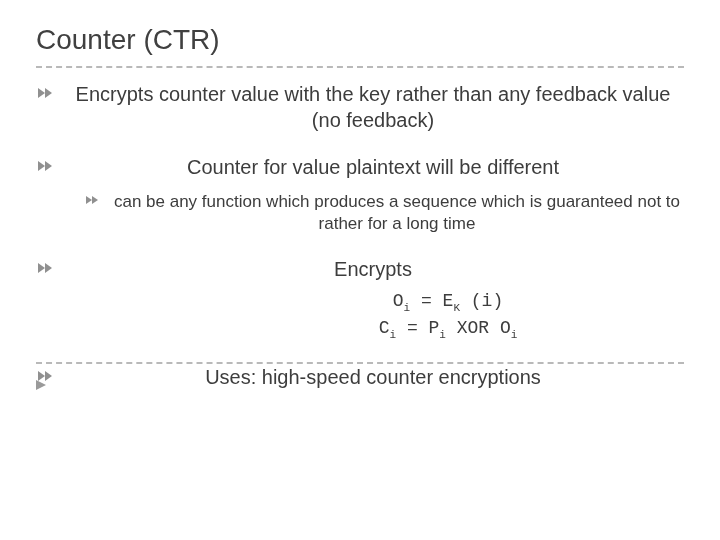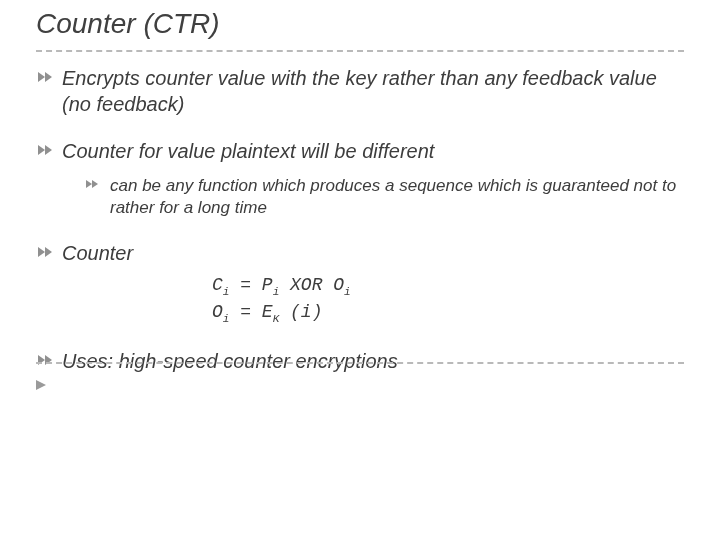--- a/index.html
+++ b/index.html
@@ -9,23 +9,22 @@
     height: 540px;
     background: #ffffff;
     font-family: Arial, Helvetica, sans-serif;
     color: #3a3a3a;
     overflow: hidden;
   }
   .slide {
     box-sizing: border-box;
     width: 720px;
     height: 400px;
-    padding: 8px 36px 20px 36px;
+    padding: 24px 36px 20px 36px;
     position: relative;
-    font-style: italic;
   }
   .title {
     font-size: 28px;
     font-weight: 400;
     color: #404040;
     margin: 0 0 6px 0;
     padding-bottom: 4px;
   }
   .title-rule {
     border: none;
@@ -37,20 +36,21 @@
     padding: 0;
     margin: 0;
   }
   ul.lvl1 > li {
     position: relative;
     padding-left: 26px;
     font-size: 20px;
     line-height: 1.28;
     color: #3d3d3d;
     margin-bottom: 22px;
+    text-align: center;
   }
   ul.lvl1 > li::before {
     content: "";
     position: absolute;
     left: 2px;
     top: 6px;
     width: 0;
     height: 0;
     border-top: 5px solid transparent;
     border-bottom: 5px solid transparent;
@@ -150,24 +150,24 @@
     <li>
       <span>Counter for value plaintext will be different</span>
       <ul class="lvl2">
         <li>
           <span>can be any function which produces a sequence which is guaranteed not to rather for a long time</span>
         </li>
       </ul>
     </li>
 
     <li>
-      <span>Counter</span>
+      <span>Encrypts</span>
       <div class="code-block">
+        <div><span>O</span><span class="sub">i</span><span> = </span><span>E</span><span class="sub">K</span><span> (i)</span></div>
         <div><span>C</span><span class="sub">i</span><span> = </span><span>P</span><span class="sub">i</span><span> XOR </span><span>O</span><span class="sub">i</span></div>
-        <div><span>O</span><span class="sub">i</span><span> = </span><span>E</span><span class="sub">K</span><span> (i)</span></div>
       </div>
     </li>
 
     <li>
       <span>Uses: high-speed counter encryptions</span>
     </li>
 
   </ul>
 
   <hr class="bottom-rule">

